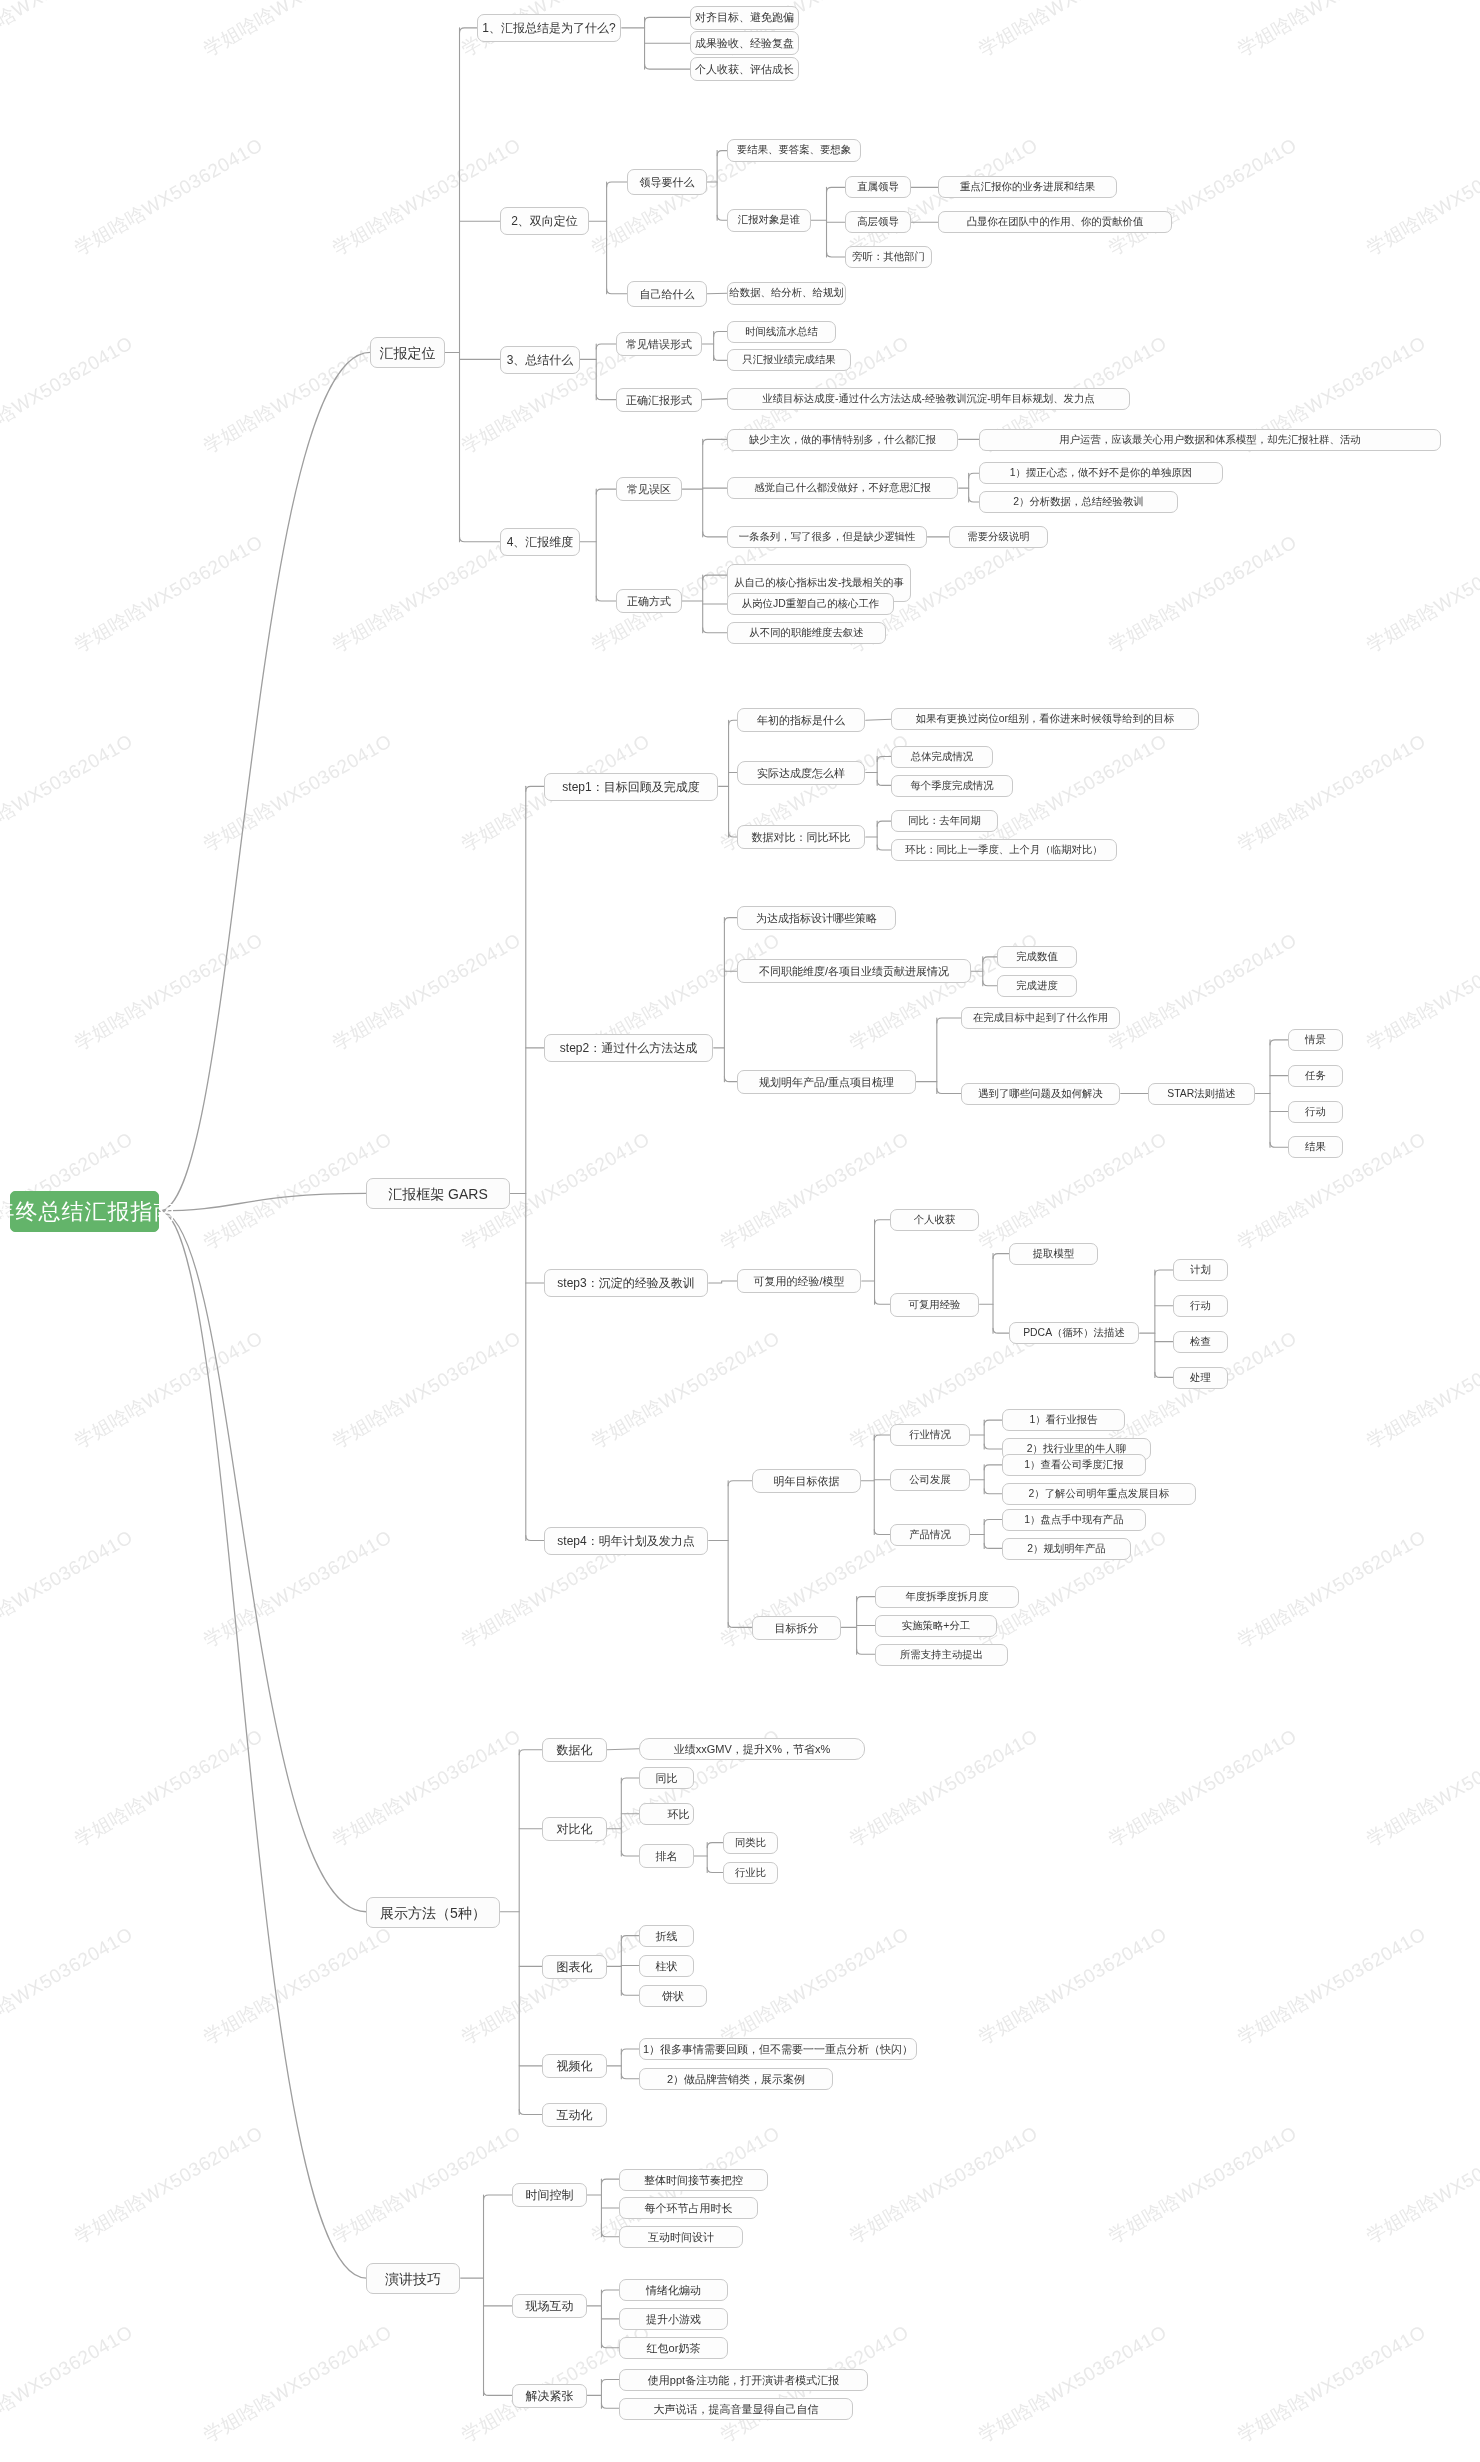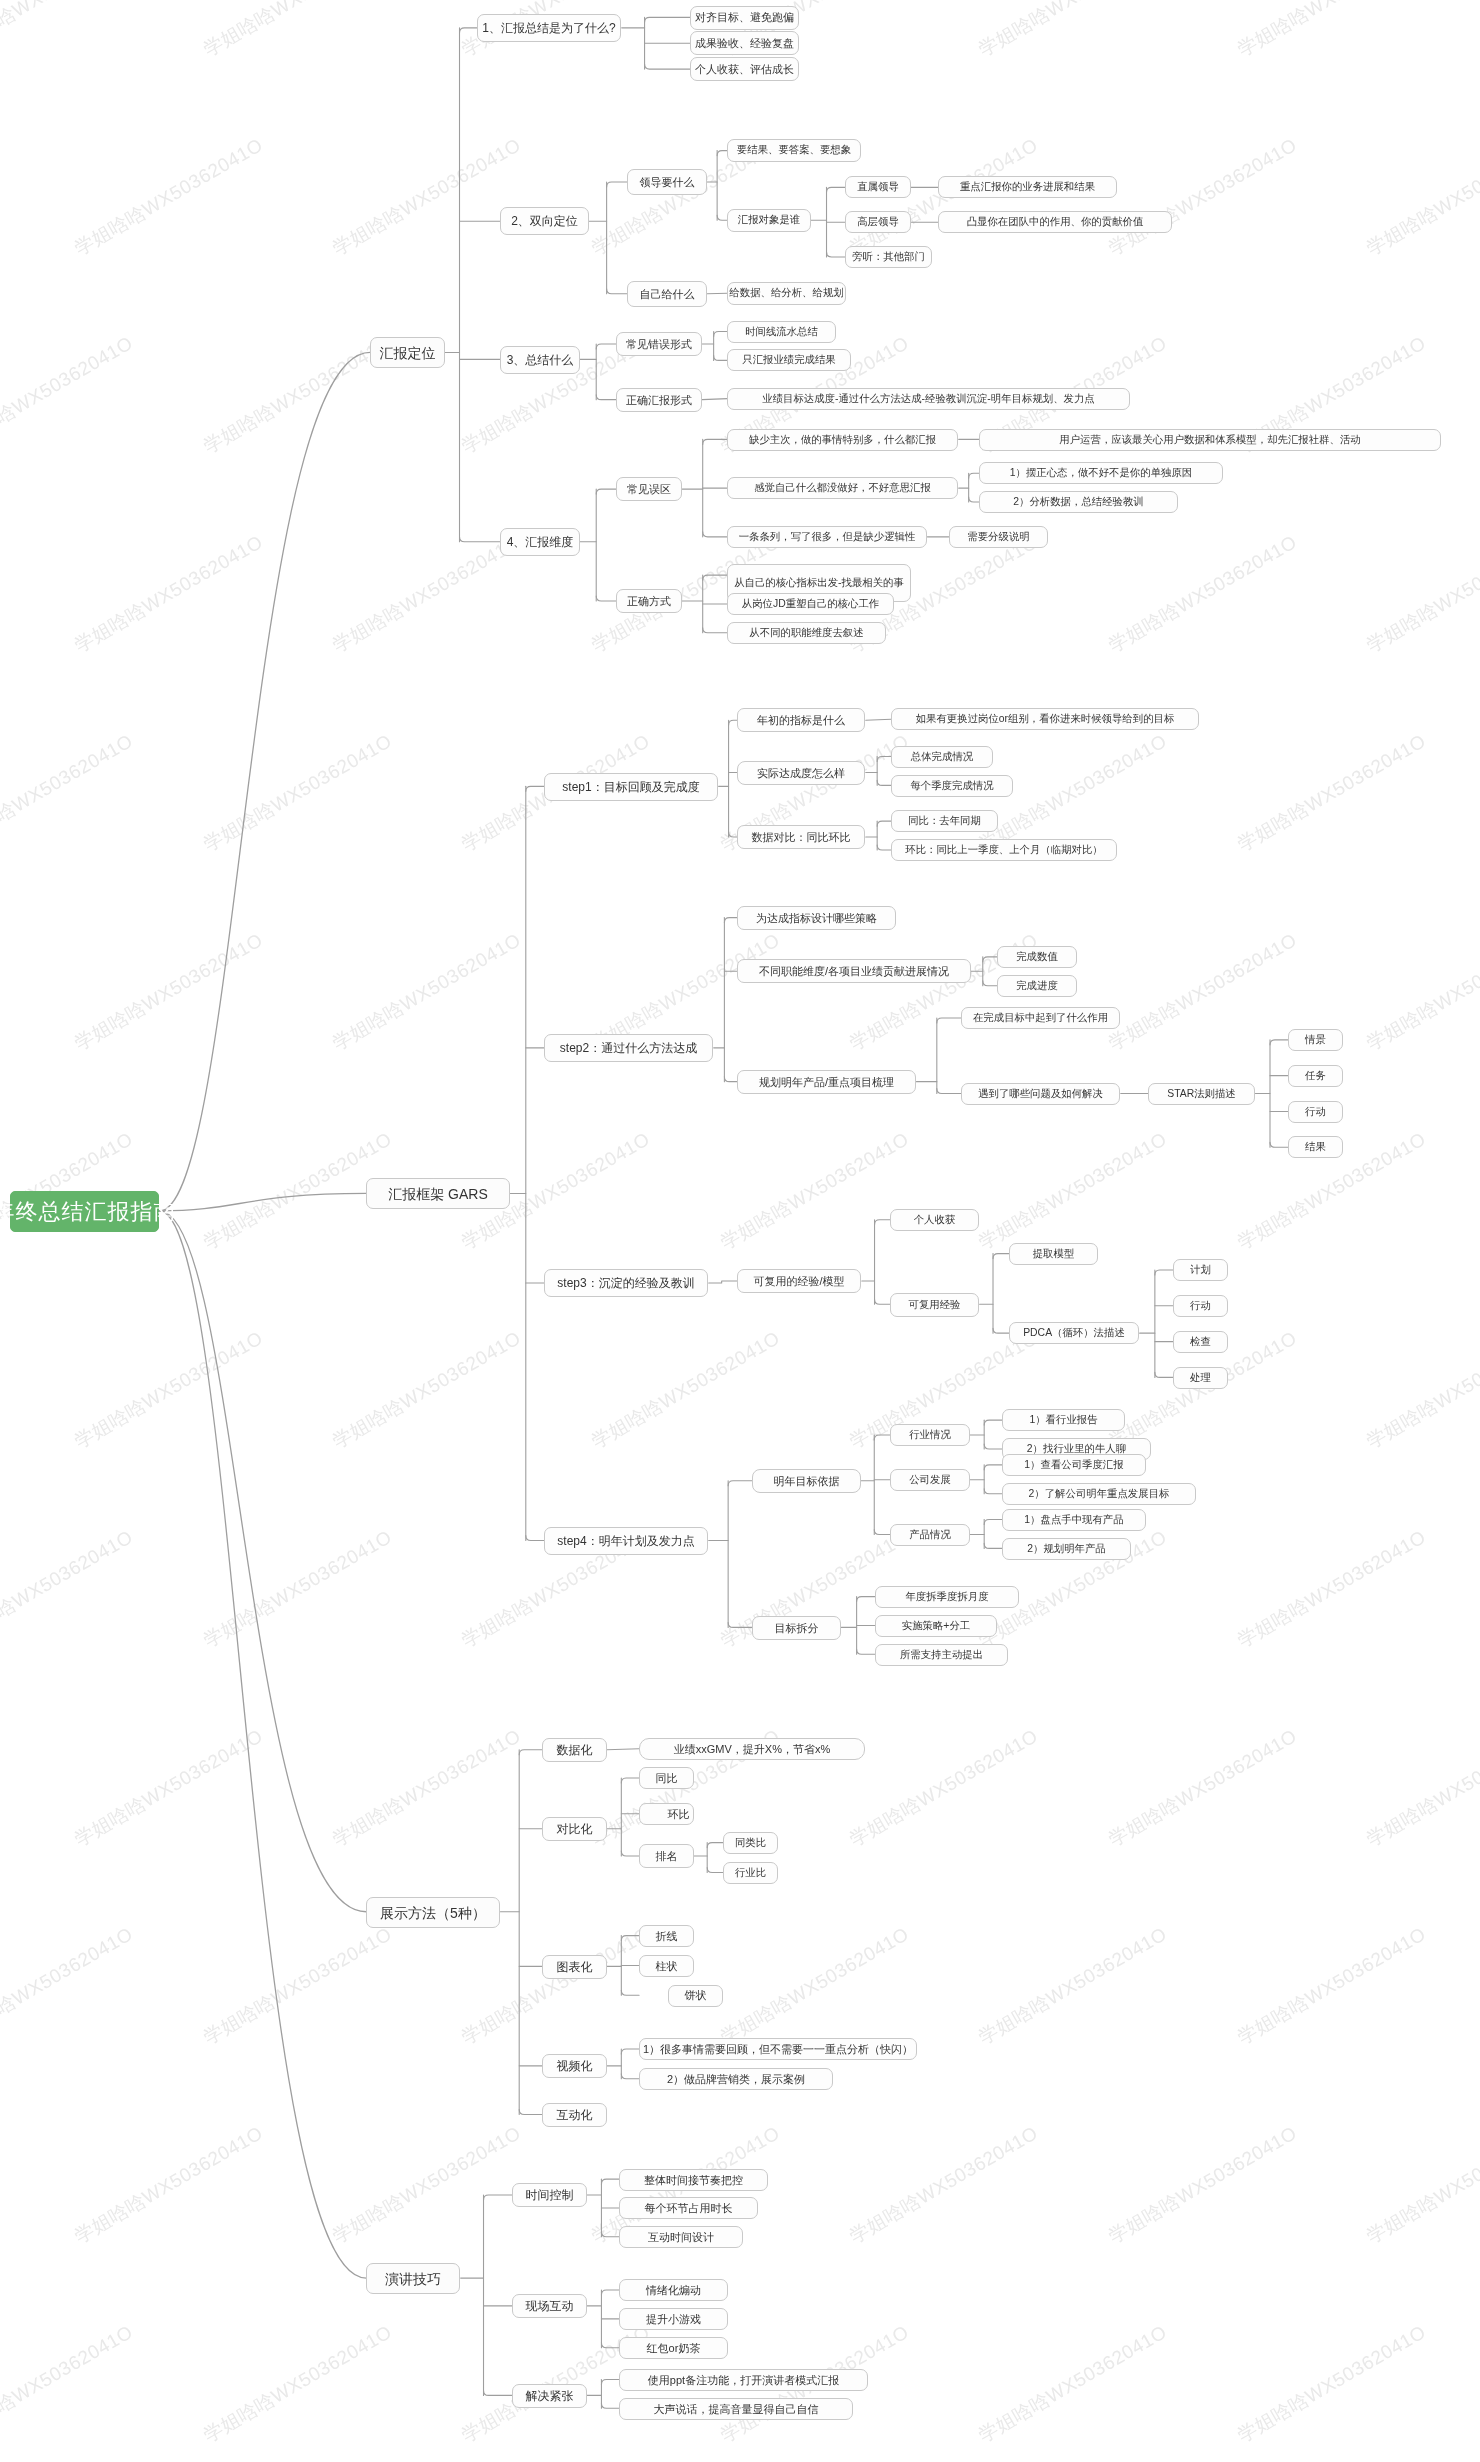--- a/index.html
+++ b/index.html
@@ -434,21 +434,21 @@
       <div class="node lvl3" style="left: 639px; top: 1738px; width: 226px; height: 22px; border-radius: 10px;">业绩xxGMV，提升X%，节省x%</div>
       <div class="node lvl2" style="left: 542px; top: 1817px; width: 65px; height: 24px;">对比化</div>
       <div class="node lvl3" style="left: 639px; top: 1767px; width: 55px; height: 22px;">同比</div>
       <div class="node lvl3" style="left: 639px; top: 1803px; width: 55px; height: 22px; padding-left: 32px;">环比</div>
       <div class="node lvl3" style="left: 639px; top: 1844px; width: 55px; height: 24px;">排名</div>
       <div class="node lvl4" style="left: 723px; top: 1832px; width: 55px; height: 22px;">同类比</div>
       <div class="node lvl4" style="left: 723px; top: 1862px; width: 55px; height: 22px;">行业比</div>
       <div class="node lvl2" style="left: 542px; top: 1955px; width: 65px; height: 24px;">图表化</div>
       <div class="node lvl3" style="left: 639px; top: 1925px; width: 55px; height: 22px;">折线</div>
       <div class="node lvl3" style="left: 639px; top: 1955px; width: 55px; height: 22px;">柱状</div>
-      <div class="node lvl3" style="left: 668px; top: 1985px; width: 55px; height: 22px; font-family: Liberation Mono, monospace;">饼状</div>
+      <div class="node lvl3" style="left: 639px; top: 1985px; width: 68px; height: 22px;">饼状</div>
       <div class="node lvl2" style="left: 542px; top: 2054px; width: 65px; height: 24px;">视频化</div>
       <div class="node lvl3" style="left: 639px; top: 2038px; width: 278px; height: 22px;">1）很多事情需要回顾，但不需要一一重点分析（快闪）</div>
       <div class="node lvl3" style="left: 639px; top: 2068px; width: 194px; height: 22px;">2）做品牌营销类，展示案例</div>
       <div class="node lvl2" style="left: 542px; top: 2103px; width: 65px; height: 24px;">互动化</div>
       <div class="node lvl1" style="left: 366px; top: 2263px; width: 94px; height: 31px;">演讲技巧</div>
       <div class="node lvl2" style="left: 512px; top: 2183px; width: 75px; height: 24px;">时间控制</div>
       <div class="node lvl3" style="left: 619px; top: 2169px; width: 149px; height: 22px;">整体时间接节奏把控</div>
       <div class="node lvl3" style="left: 619px; top: 2197px; width: 139px; height: 22px;">每个环节占用时长</div>
       <div class="node lvl3" style="left: 619px; top: 2226px; width: 124px; height: 22px;">互动时间设计</div>
       <div class="node lvl2" style="left: 512px; top: 2294px; width: 75px; height: 24px;">现场互动</div>

